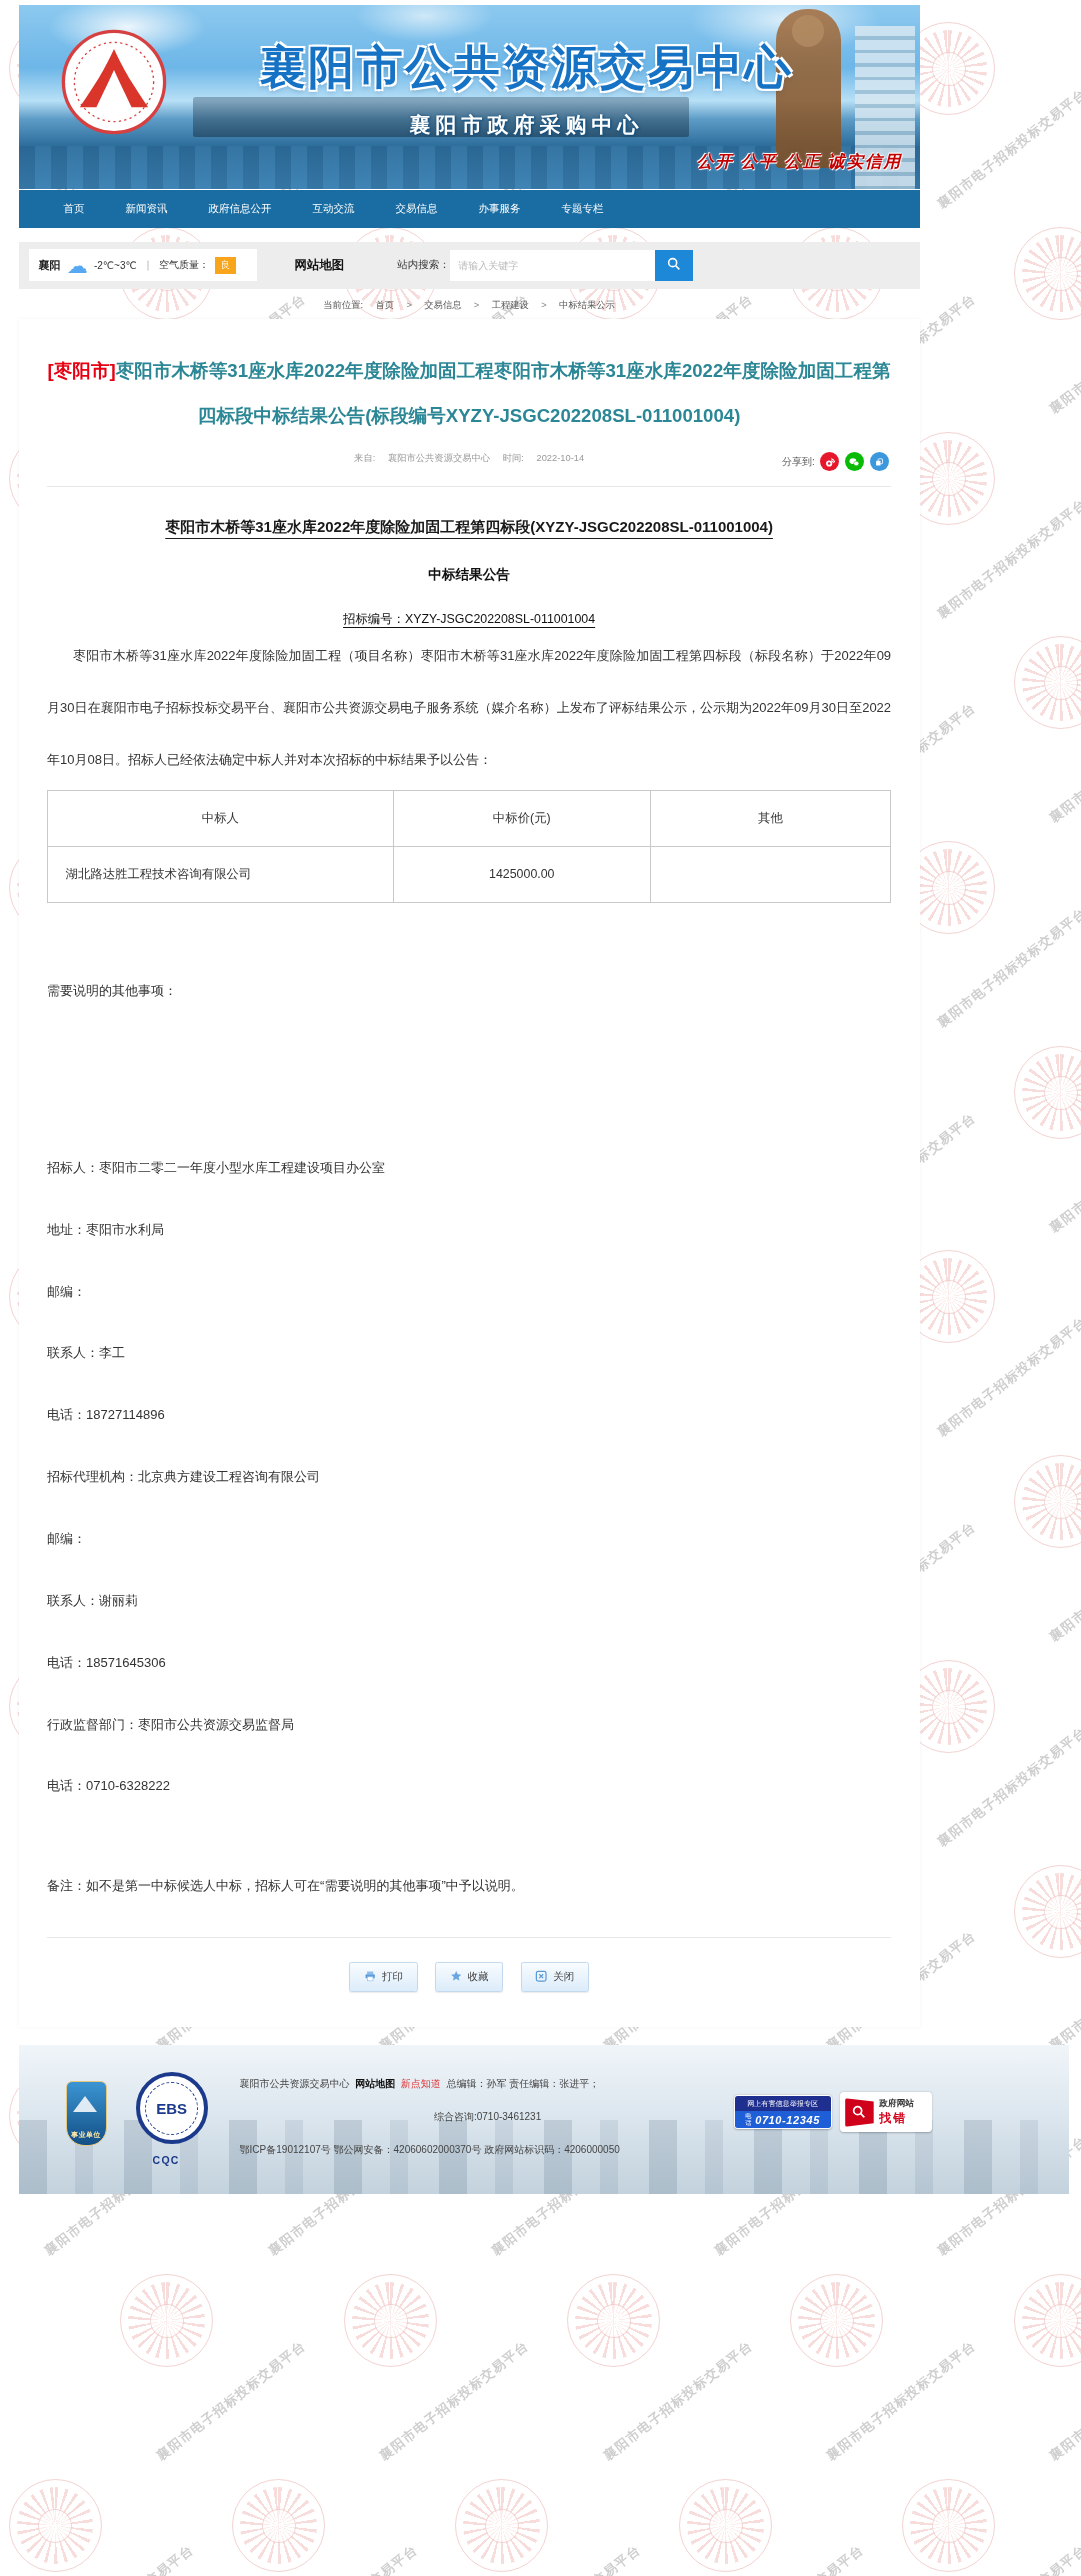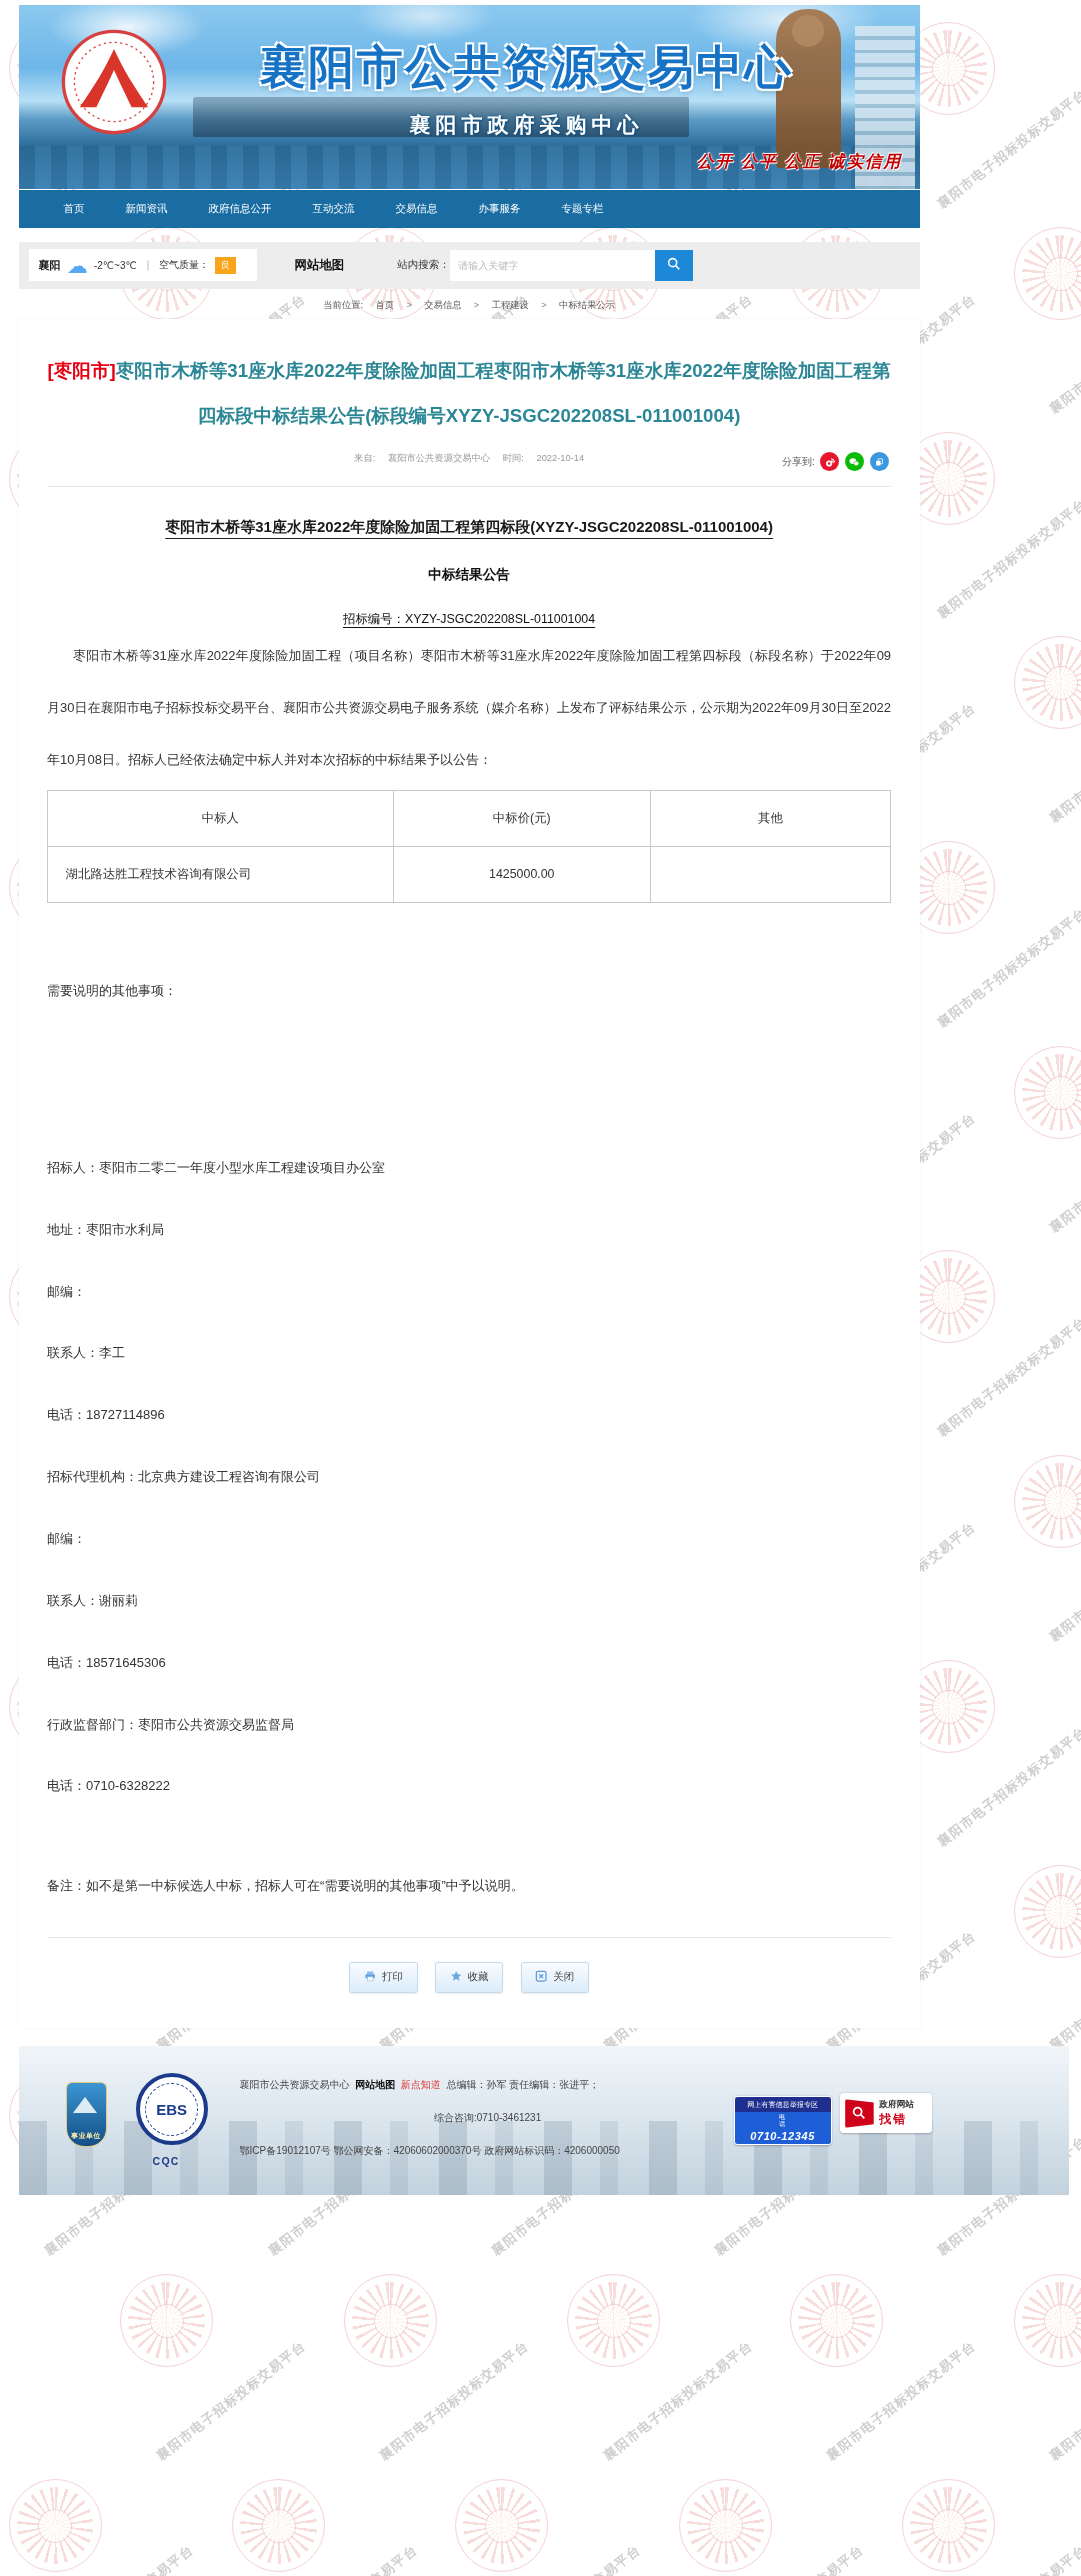--- a/index.html
+++ b/index.html
@@ -107,21 +107,21 @@
 
   .other-notes { font-size:13px; color:#333; margin:79px 0 0; }
   .info-list { margin-top:159px; }
   .info-line { font-size:13px; color:#333; margin:0 0 43px; line-height:1.45; }
   .remark { font-size:13px; color:#333; margin:81px 0 0; }
   .divider2 { border:0; border-top:0.6px solid #e8e8e8; margin:42px 0 0; }
 
   .actions { display:flex; justify-content:center; gap:17.4px; margin-top:23.6px; }
   .action-btn { display:flex; align-items:center; gap:5.6px; padding:6.8px 13.6px; font-size:10.5px; color:#444;
     background:linear-gradient(#f8fcff,#dcecfa); border:0.6px solid #c3d9ee; border-radius:2.5px;
-    box-shadow:0 0.6px 1.2px rgba(0,0,0,.08); cursor:pointer; font-family:Liberation Mono, monospace; }
+    box-shadow:0 0.6px 1.2px rgba(0,0,0,.08); cursor:pointer; font-family:Liberation Serif, serif; }
 
   
   .footer { position:relative; width:1050px; height:149px; margin-top:18.6px; overflow:hidden;
     background:linear-gradient(180deg,#f0f5f9 0%, #dde7ef 45%, #c3d2dd 100%); font-size:10px; color:#444; }
   .footer-skyline { position:absolute; left:0; bottom:0; width:100%; height:74px; opacity:.25;
     background:repeating-linear-gradient(90deg, rgba(80,105,130,.8) 0 28.5px, rgba(80,105,130,0) 28.5px 56px, rgba(80,105,130,.5) 56px 74px, rgba(80,105,130,0) 74px 105px); }
   .badge-shield { position:absolute; left:47px; top:36px; width:41px; height:65px;
     background:linear-gradient(#3b95d2,#134f86); border:1.9px solid #e8c87a;
     border-radius:6.2px 6.2px 18.6px 18.6px; display:flex; flex-direction:column; justify-content:flex-end; align-items:center; }
   .badge-shield .peak { position:absolute; top:13.6px; left:6.2px; width:0; height:0;
@@ -135,21 +135,21 @@
   .footer-text { position:absolute; left:221px; top:32px; width:496px; }
   .footer-line1 { display:flex; gap:5.6px; flex-wrap:wrap; align-items:center; }
   .seg-plain { color:#444; }
   .seg-bold { color:#111; font-weight:bold; cursor:pointer; }
   .seg-red { color:#e03131; cursor:pointer; }
   .footer-line2 { margin-top:18.6px; text-align:center; }
   .footer-line3 { margin-top:18.6px; }
   .report-badge { position:absolute; left:715px; top:50px; width:98px; border-radius:3.7px; overflow:hidden;
     border:1.2px solid #fff; box-shadow:0 0.6px 1.9px rgba(0,0,0,.25); cursor:pointer; }
   .report-row1 { background:#1f2f8f; color:#fff; font-size:7.1px; text-align:center; padding:2.5px 1.2px; white-space:nowrap; }
-  .report-row2 { background:#1e5ed6; color:#fff; display:flex; align-items:center; justify-content:center; gap:2.5px; padding:1.9px 2.5px;flex-direction:column; }
+  .report-row2 { background:#1e5ed6; color:#fff; display:flex; align-items:center; justify-content:center; gap:2.5px; padding:1.9px 2.5px; }
   .report-phone-label { font-size:6.2px; line-height:1.05; width:7.4px; }
   .report-phone { font-size:11px; font-weight:bold; font-style:italic; letter-spacing:0.6px; }
   .findwrong-badge { position:absolute; left:821px; top:47px; width:92px; height:40px; background:#fff;
     border-radius:3.7px; box-shadow:0 0.6px 1.9px rgba(0,0,0,.25); display:flex; align-items:center; gap:5.6px; padding:0 5.6px; cursor:pointer; }
   .findwrong-logo { width:28.5px; height:28.5px; background:#d0021b; border-radius:2.5px;
     clip-path:polygon(0 0, 100% 12%, 100% 88%, 0 100%); display:flex; align-items:center; justify-content:center; }
   .findwrong-text1 { font-size:8.7px; font-weight:bold; color:#333; }
   .findwrong-text2 { font-size:12px; font-weight:bold; color:#d0021b; letter-spacing:1.9px; }
 </style>
 </head>

